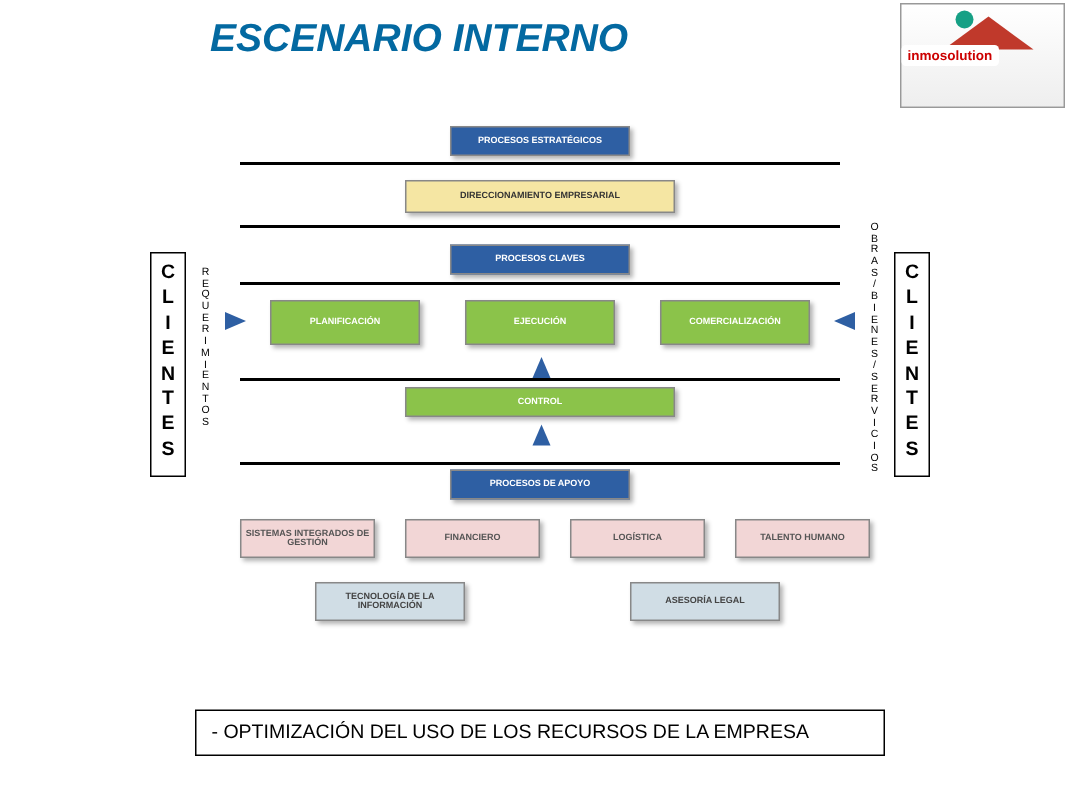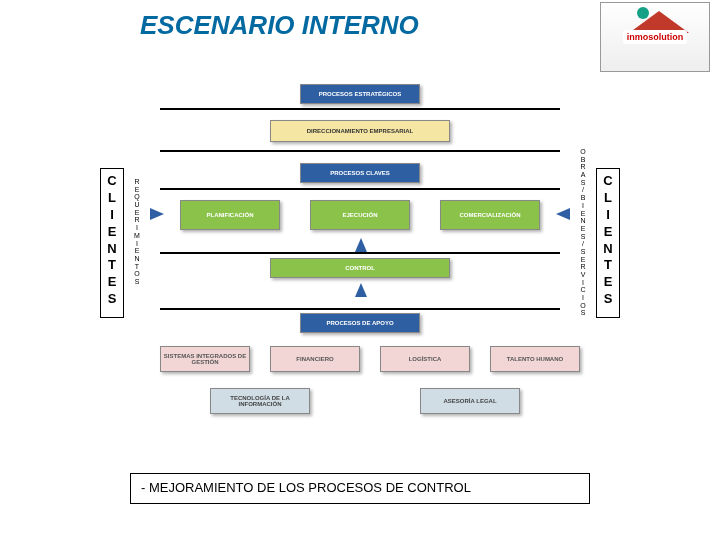--- a/index.html
+++ b/index.html
@@ -1,18 +1,18 @@
 <!DOCTYPE html>
 <html><head>
 <meta charset="utf-8">
 <style>
   * { box-sizing: border-box; margin: 0; padding: 0; }
   body { width: 720px; height: 540px; background: #fff; font-family: Arial, sans-serif; position: relative; }
   .title { position: absolute; top: 10px; left: 140px; font-size: 26px; font-weight: bold; font-style: italic; color: #0369a1; }
-  .logo { position: absolute; top: 2px; right: 10px; width: 110px; height: 70px; border: 1px solid #999; background: linear-gradient(#fff,#eee); display: flex; align-items: center; justify-content: center; }
+  .logo { position: absolute; top: 2px; right: 10px; width: 110px; height: 70px; border: 1px solid #999; background: linear-gradient(#fff,#eee); display: flex; align-items: center; justify-content: flex-start; }
   .logo-inner { font-size: 9px; color: #c00; font-weight: bold; background: #fff; padding: 2px 4px; border-radius: 3px; position: relative; }
   .logo-roof { position: absolute; top: 8px; right: 20px; width: 0; height: 0; border-left: 30px solid transparent; border-right: 30px solid transparent; border-bottom: 22px solid #c0392b; }
   .logo-dot { position: absolute; top: 4px; right: 60px; width: 12px; height: 12px; background: #16a085; border-radius: 50%; }
   .diagram { position: absolute; top: 88px; left: 100px; width: 520px; height: 330px; }
   .side-box { position: absolute; width: 24px; border: 1px solid #000; background: #fff; text-align: center; font-size: 13px; font-weight: bold; line-height: 1.3; padding: 4px 0; }
   .side-left { left: 0; top: 80px; height: 150px; }
   .side-right { right: 0; top: 80px; height: 150px; }
   .vtext { position: absolute; font-size: 7px; line-height: 1.1; text-align: center; width: 14px; }
   .req { left: 30px; top: 90px; }
   .obs { right: 30px; top: 60px; }
@@ -92,14 +92,14 @@
   <div class="box gray b-tec">TECNOLOGÍA DE LA INFORMACIÓN</div>
   <div class="box gray b-ase">ASESORÍA LEGAL</div>
 
   <div class="arrow-r a-in"></div>
   <div class="arrow-l a-out"></div>
   <div class="arrow-u a-up1"></div>
   <div class="arrow-u a-up2"></div>
 </div>
 
 <div class="footer">
-  <div>- MEJORAMIENTO DE LOS PROCESOS DE CONTROL</div>
+  <div>- OPTIMIZACIÓN DEL USO DE LOS RECURSOS DE LA EMPRESA</div>
 </div>
 
 </body></html>

